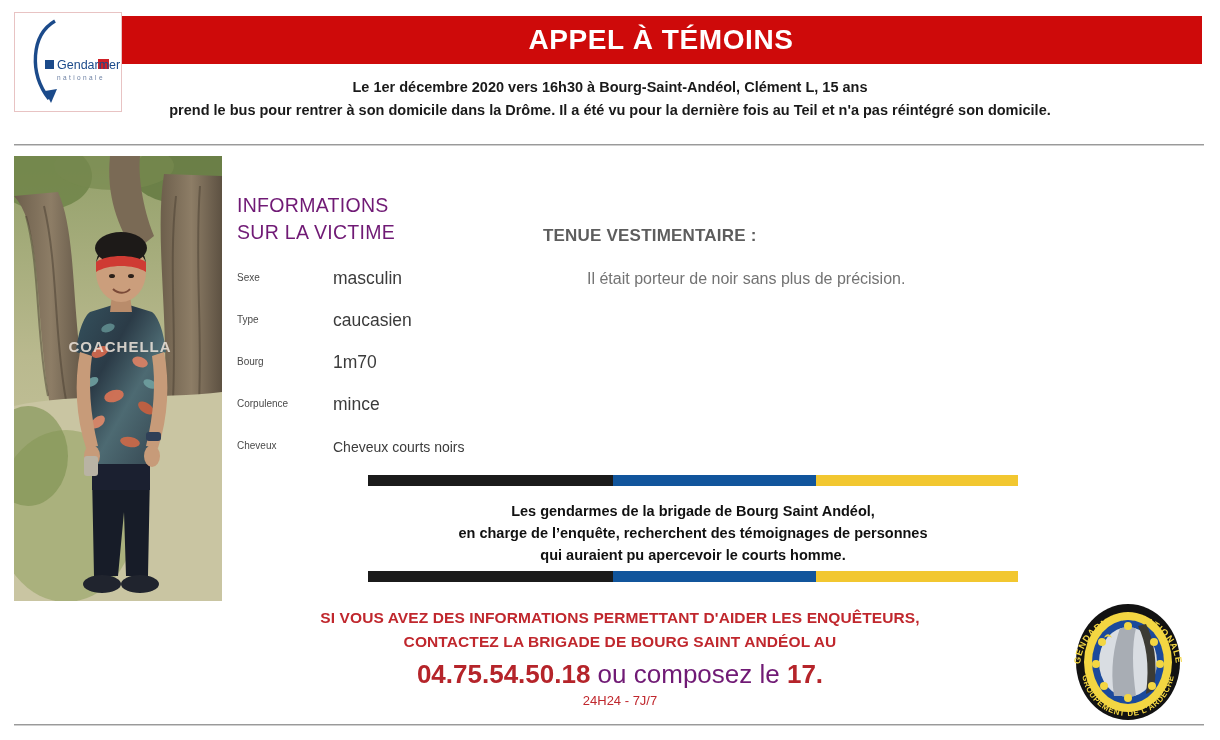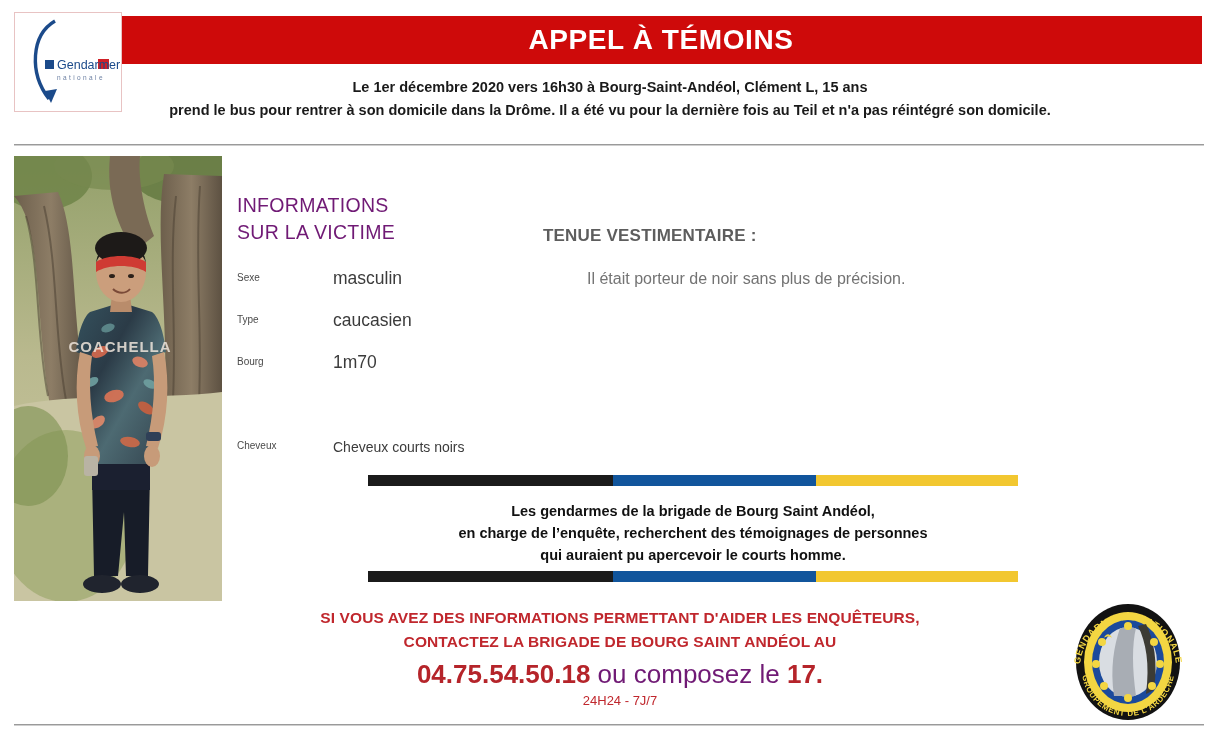--- a/index.html
+++ b/index.html
@@ -229,20 +229,24 @@
     <span class="info-label">Sexe</span>
     <span class="info-value">masculin</span>
   </div>
   <div class="info-row" style="top:310px">
     <span class="info-label">Type</span>
     <span class="info-value">caucasien</span>
   </div>
   <div class="info-row" style="top:352px">
     <span class="info-label">Bourg</span>
     <span class="info-value">1m70</span>
+  </div>
+  <div class="info-row" style="top:394px">
+    <span class="info-label">Corpulence</span>
+    <span class="info-value">mince</span>
   </div>
   <div class="info-row" style="top:436px">
     <span class="info-label">Cheveux</span>
     <span class="info-value small">Cheveux courts noirs</span>
   </div>
 
   <div class="tenue-head">TENUE VESTIMENTAIRE :</div>
   <div class="tenue-text">Il était porteur de noir sans plus de précision.</div>
 
   <div class="bar bar1">

